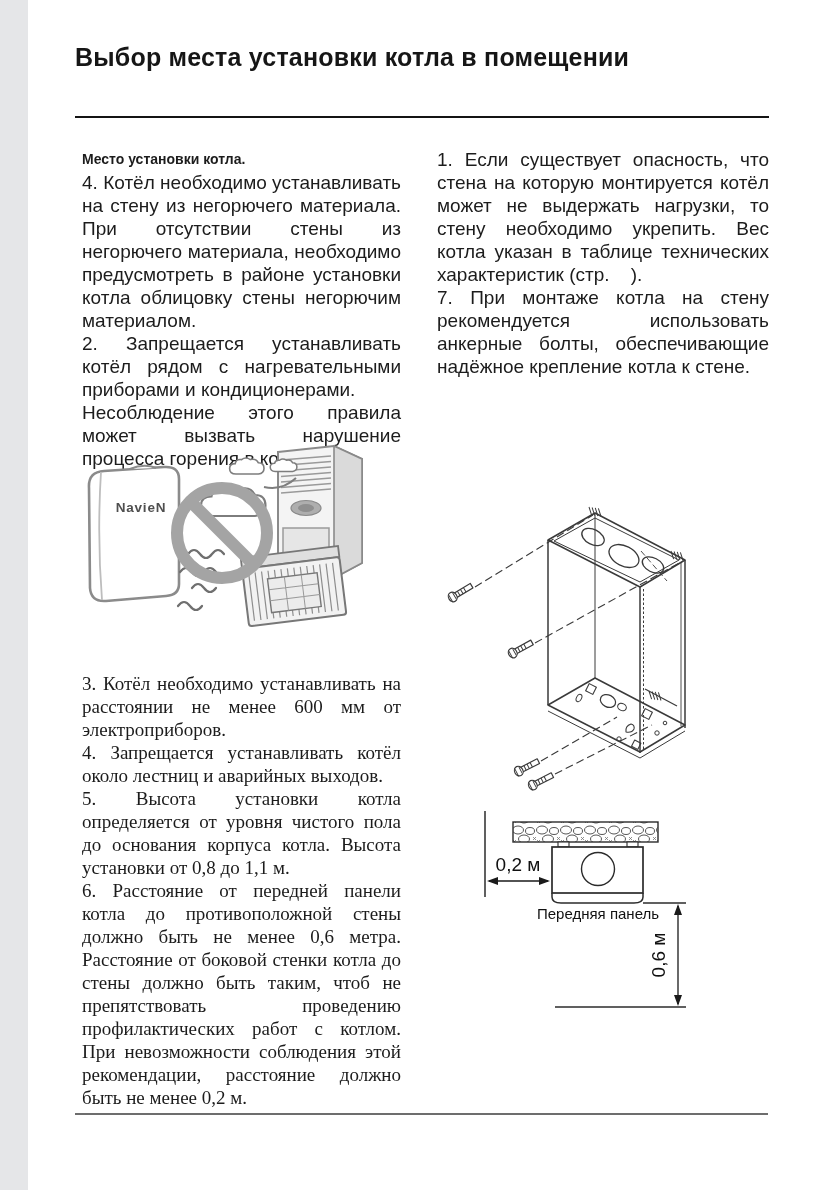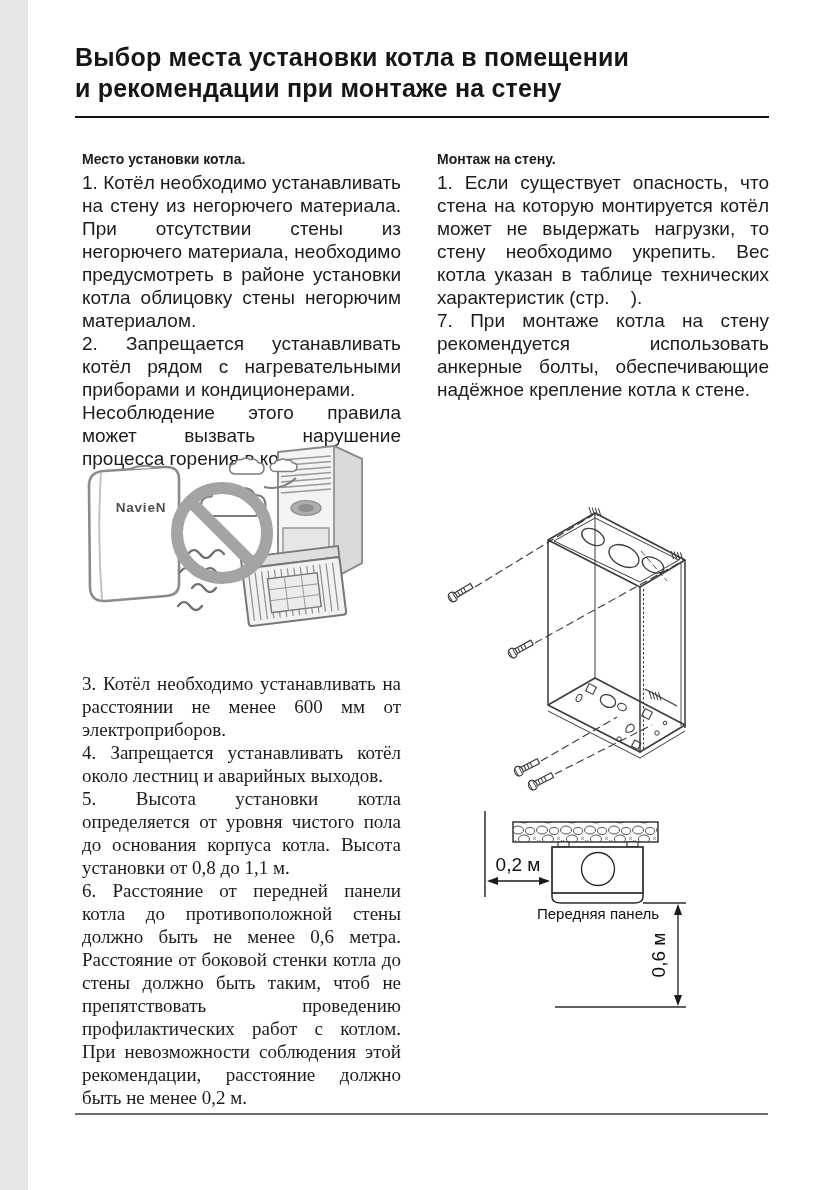--- a/index.html
+++ b/index.html
@@ -28,33 +28,31 @@
 </style>
 </head>
 <body>
 
 <div class="page">
 
   <div class="edge-strip"></div>
 
   <div class="doc-title">
     <div>Выбор места установки котла в помещении</div>
-    <div>и рекомендации при монтаже на стену</div>
   </div>
   <div class="rule-top"></div>
 
   <div class="col col-left-top">
     <h2>Место установки котла.</h2>
-    <p>1. Котёл необходимо устанавливать на стену из негорючего материала. При отсутствии стены из негорючего материала, необходимо предусмотреть в районе установки котла облицовку стены негорючим материалом.</p>
+    <p>4. Котёл необходимо устанавливать на стену из негорючего материала. При отсутствии стены из негорючего материала, необходимо предусмотреть в районе установки котла облицовку стены негорючим материалом.</p>
     <p>2. Запрещается устанавливать котёл рядом с нагревательными приборами и кондиционерами.</p>
     <p>Несоблюдение этого правила может вызвать нарушение процесса горения в котле.</p>
   </div>
 
   <div class="col col-right">
-    <h2>Монтаж на стену.</h2>
     <p>1. Если существует опасность, что стена на которую монтируется котёл может не выдержать нагрузки, то стену необходимо укрепить. Вес котла указан в таблице технических характеристик (стр.&nbsp;&nbsp;&nbsp;&nbsp;).</p>
     <p>7. При монтаже котла на стену рекомендуется использовать анкерные болты, обеспечивающие надёжное крепление котла к стене.</p>
   </div>
 
   <svg class="fig fig-no-heat" viewBox="0 0 312 228">
     <defs>
       <path id="cloudp" d="M10,20 Q2,20 2,13 Q2,7 9,7 Q10,1 17,2 Q22,-2 28,2 Q35,0 38,6 Q45,6 45,13 Q45,19 38,20 Z"></path>
     </defs>
 
     <g>

